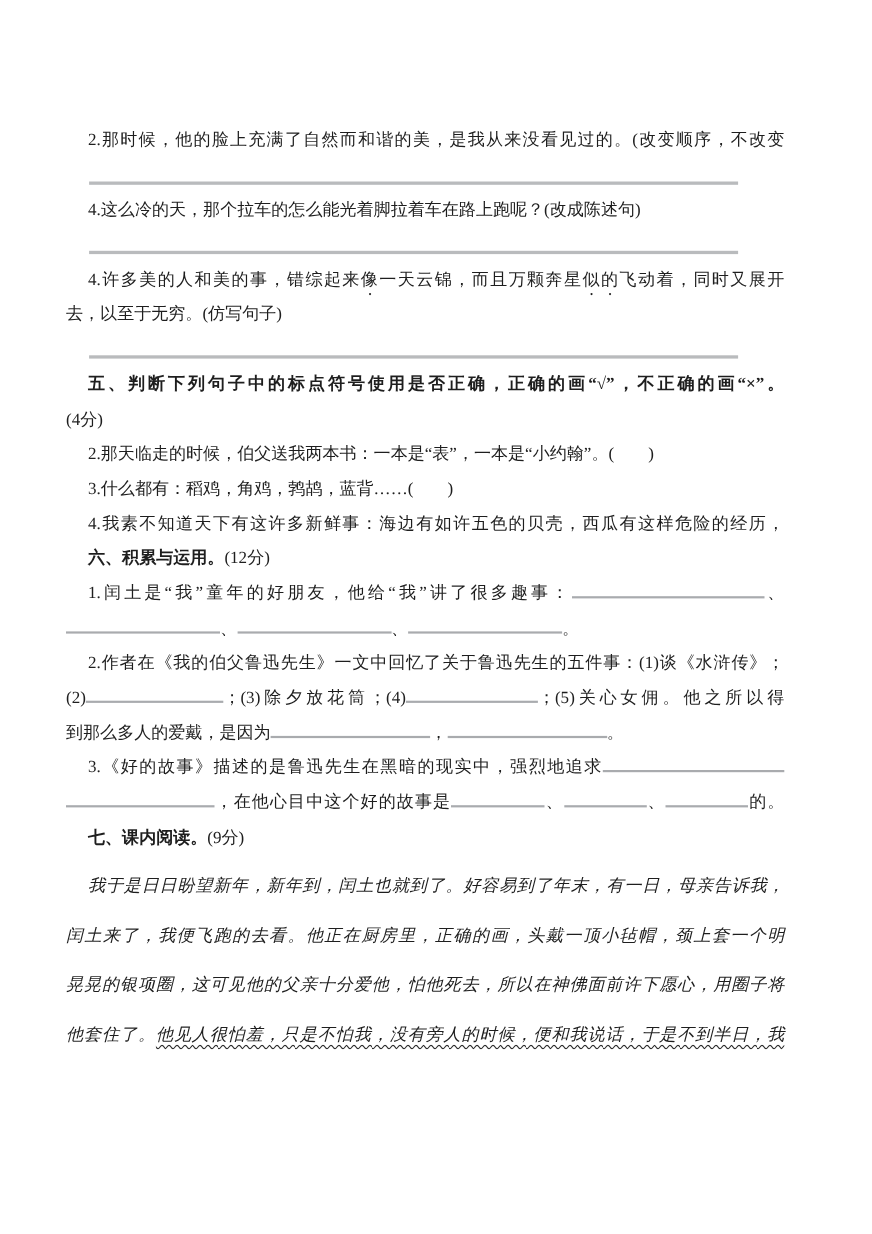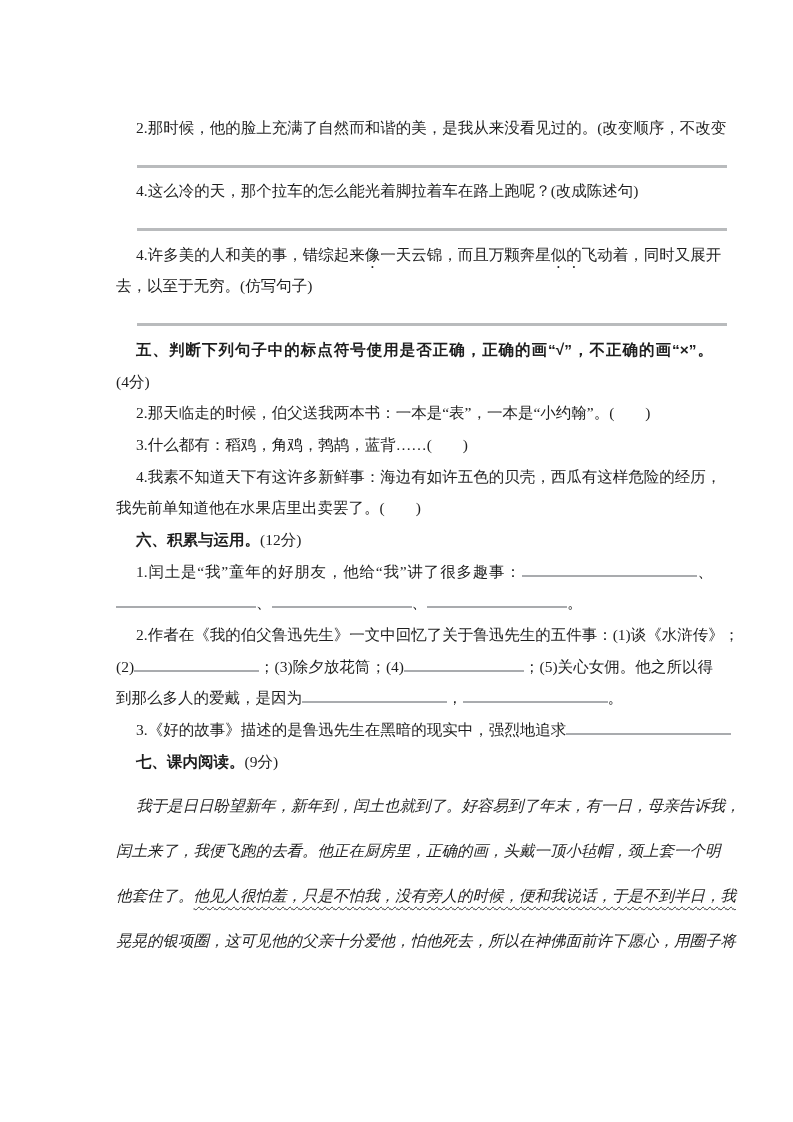--- a/index.html
+++ b/index.html
@@ -8,38 +8,38 @@
     --rule:#b9bbbd;
     --blank:#a9abae;
   }
   html,body{margin:0;padding:0;}
   body{background:var(--bg);}
   .page{
     position:relative;
     width:793px;height:1122px;
     box-sizing:border-box;
     background:var(--bg);
-    padding:112px 80px 0 116px;
+    padding:112px 80px 0 60px;
     font-family:"Liberation Serif", serif;
     font-size:15.5px;
     color:var(--text);
     overflow:hidden;
   }
   .line{
     height:31.7px;
     line-height:31.7px;
     white-space:nowrap;
   }
   .line.full{
     text-align:justify;
     text-align-last:justify;
   }
   .line.indent{ text-indent:20px; }
   .bold{
-    font-family:Liberation Sans, sans-serif;
+    font-family:Liberation Serif, serif;
     font-weight:700;
   }
   .reading{
     font-family:"Liberation Serif", serif;
     font-style:italic;
     margin-top:13px;
   }
   .blank{
     display:inline-block;
     height:14px;
@@ -75,26 +75,26 @@
     <div class="line indent"><span class="">4.这么冷的天，那个拉车的怎么能光着脚拉着车在路上跑呢？(改成陈述句)</span></div>
     <div class="line rule-line"><span class="rule"></span></div>
     <div class="line indent full"><span class="">4.许多美的人和美的事，错综起来</span><span class="em-dot">像</span><span class="">一天云锦，而且万颗奔星</span><span class="em-dot">似的</span><span class="">飞动着，同时又展开</span></div>
     <div class="line"><span class="">去，以至于无穷。(仿写句子)</span></div>
     <div class="line rule-line"><span class="rule"></span></div>
     <div class="line indent full"><span class="bold">五、判断下列句子中的标点符号使用是否正确，正确的画“√”，不正确的画“×”。</span></div>
     <div class="line"><span class="">(4分)</span></div>
     <div class="line indent"><span class="">2.那天临走的时候，伯父送我两本书：一本是“表”，一本是“小约翰”。(　　)</span></div>
     <div class="line indent"><span class="">3.什么都有：稻鸡，角鸡，鹁鸪，蓝背……(　　)</span></div>
     <div class="line indent full"><span class="">4.我素不知道天下有这许多新鲜事：海边有如许五色的贝壳，西瓜有这样危险的经历，</span></div>
-    <div class="line"><span class="">我先前单知道他在水果店里出卖罢了。(　　)</span></div>
     <div class="line indent"><span class="bold">六、积累与运用。</span><span class="">(12分)</span></div>
     <div class="line indent full"><span class="">1.闰土是“我”童年的好朋友，他给“我”讲了很多趣事：</span><span class="blank" style="width: 175px;"></span><span class="">、</span></div>
     <div class="line"><span class="blank" style="width: 140px;"></span><span class="">、</span><span class="blank" style="width: 140px;"></span><span class="">、</span><span class="blank" style="width: 140px;"></span><span class="">。</span></div>
     <div class="line indent full"><span class="">2.作者在《我的伯父鲁迅先生》一文中回忆了关于鲁迅先生的五件事：(1)谈《水浒传》；</span></div>
     <div class="line full"><span class="">(2)</span><span class="blank" style="width: 125px;"></span><span class="">；(3)除夕放花筒；(4)</span><span class="blank" style="width: 120px;"></span><span class="">；(5)关心女佣。他之所以得</span></div>
     <div class="line"><span class="">到那么多人的爱戴，是因为</span><span class="blank" style="width: 145px;"></span><span class="">，</span><span class="blank" style="width: 145px;"></span><span class="">。</span></div>
     <div class="line indent full"><span class="">3.《好的故事》描述的是鲁迅先生在黑暗的现实中，强烈地追求</span><span class="blank" style="width: 165px;"></span></div>
+    <div class="line full"><span class="blank" style="width: 135px;"></span><span class="">，在他心目中这个好的故事是</span><span class="blank" style="width: 85px;"></span><span class="">、</span><span class="blank" style="width: 75px;"></span><span class="">、</span><span class="blank" style="width: 75px;"></span><span class="">的。</span></div>
     <div class="line indent"><span class="bold">七、课内阅读。</span><span class="">(9分)</span></div>
     <div class="line indent full reading"><span class="">我于是日日盼望新年，新年到，闰土也就到了。好容易到了年末，有一日，母亲告诉我，</span></div>
     <div class="line full reading"><span class="">闰土来了，我便飞跑的去看。他正在厨房里，正确的画，头戴一顶小毡帽，颈上套一个明</span></div>
+    <div class="line full reading"><span class="">晃晃的银项圈，这可见他的父亲十分爱他，怕他死去，所以在神佛面前许下愿心，用圈子将</span></div>
     <div class="line full reading"><span class="">他套住了。</span><span class="wavy">他见人很怕羞，只是不怕我，没有旁人的时候，便和我说话，于是不到半日，我</span></div>
-    <div class="line full reading"><span class="">晃晃的银项圈，这可见他的父亲十分爱他，怕他死去，所以在神佛面前许下愿心，用圈子将</span></div>
   </main>
 
 </body></html>

